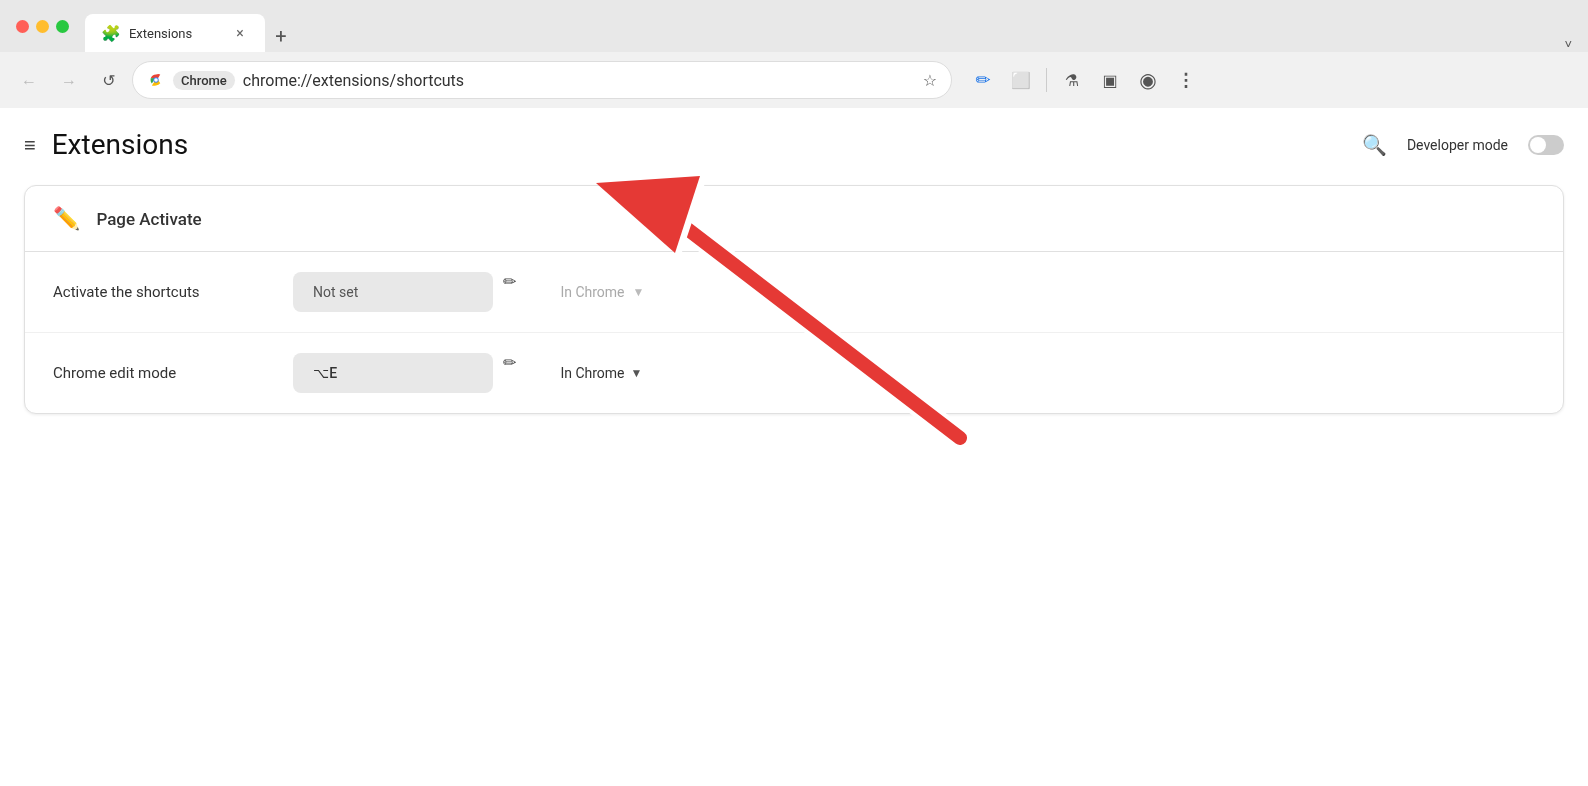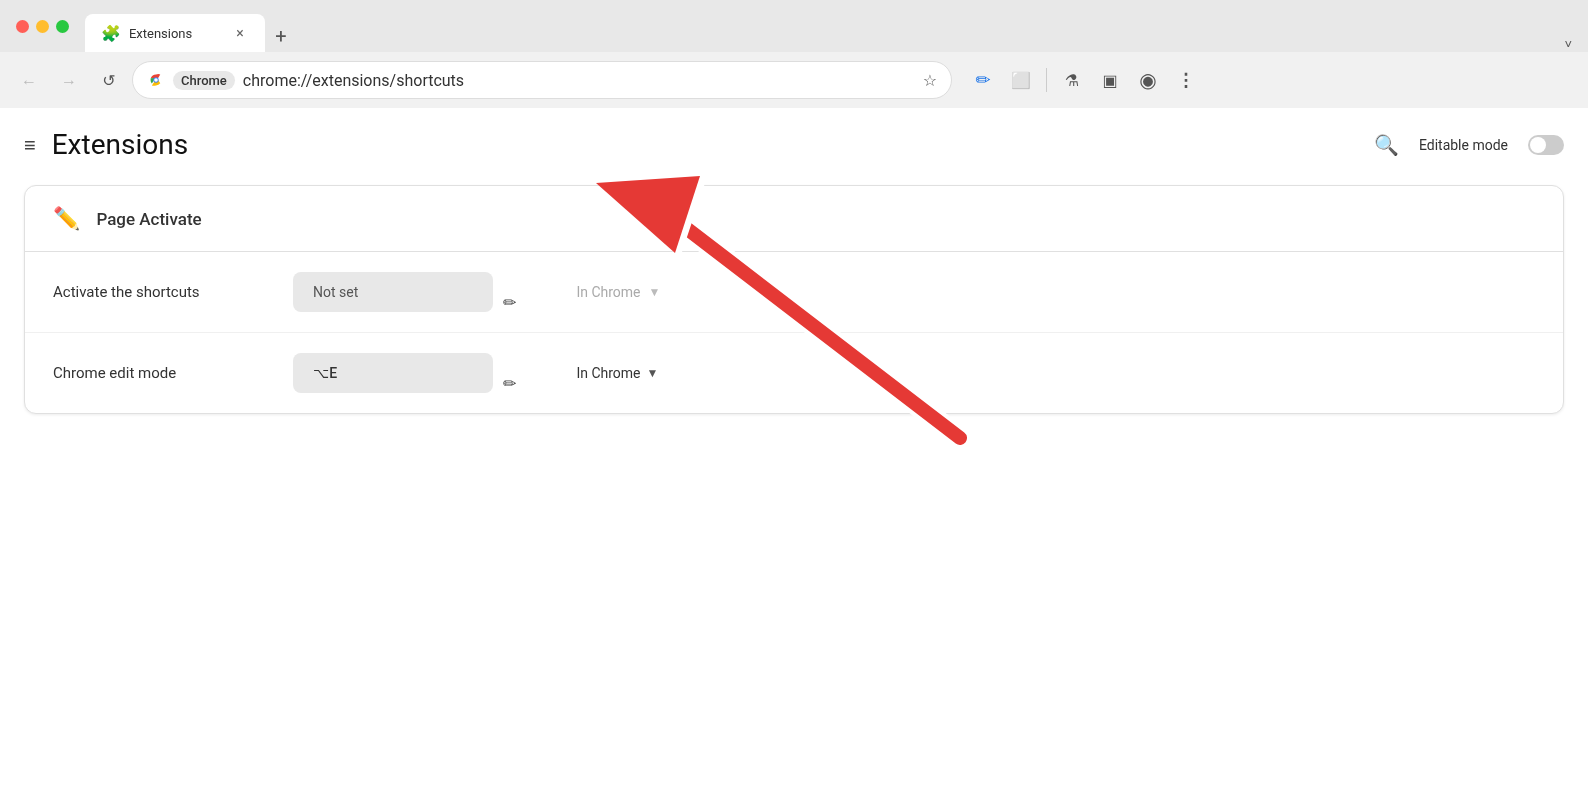--- a/index.html
+++ b/index.html
@@ -265,21 +265,21 @@
       border-bottom: none;
     }
     .shortcut-label {
       font-size: 15px;
       color: #333;
       width: 220px;
       flex-shrink: 0;
     }
     .shortcut-input-wrap {
       display: flex;
-      align-items: flex-end;
+      align-items: flex-start;
       gap: 10px;
     }
     .shortcut-field {
       background: #e8e8e8;
       border-radius: 8px;
       padding: 8px 20px;
       font-size: 14px;
       color: #555;
       min-width: 200px;
       height: 40px;
@@ -289,21 +289,21 @@
     .shortcut-field.has-value {
       color: #333;
       font-weight: 500;
     }
     .edit-icon {
       font-size: 16px;
       color: #444;
       cursor: pointer;
     }
     .scope-dropdown {
-      margin-left: 40px;
+      margin-left: 24px;
       display: flex;
       align-items: center;
       gap: 8px;
       font-size: 14px;
       color: #aaa;
       min-width: 180px;
     }
     .scope-dropdown.active {
       color: #333;
     }
@@ -392,21 +392,21 @@
       <polygon points="590,68 710,60 680,150" fill="white"></polygon>
       <polygon points="596,75 700,68 675,145" fill="#e53935"></polygon>
     </g>
   </svg>
 
   <div class="extensions-header">
     <span class="menu-icon">≡</span>
     <h1 class="page-title">Extensions</h1>
     <div class="header-right">
       <span class="search-icon">🔍</span>
-      <span class="dev-mode-label">Editable mode</span>
+      <span class="dev-mode-label">Developer mode</span>
       <div class="toggle"></div>
     </div>
   </div>
 
   <div class="extension-card">
     <div class="card-header">
       <span class="card-ext-icon">✏️</span>
       <span class="card-ext-name">Page Activate</span>
     </div>
 

